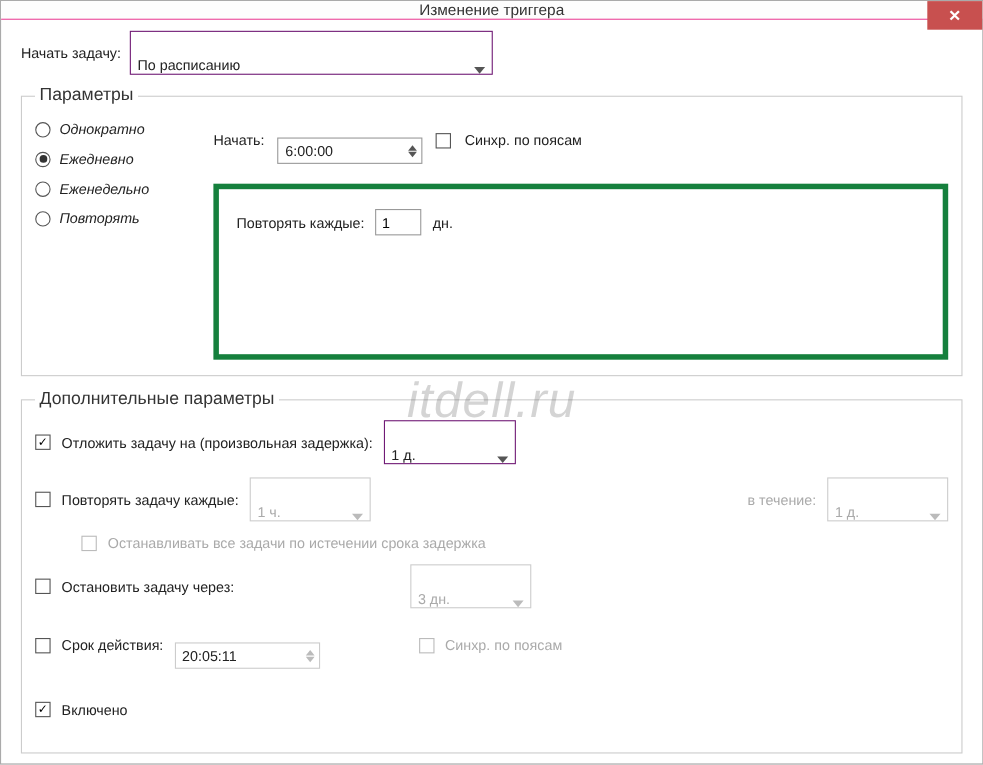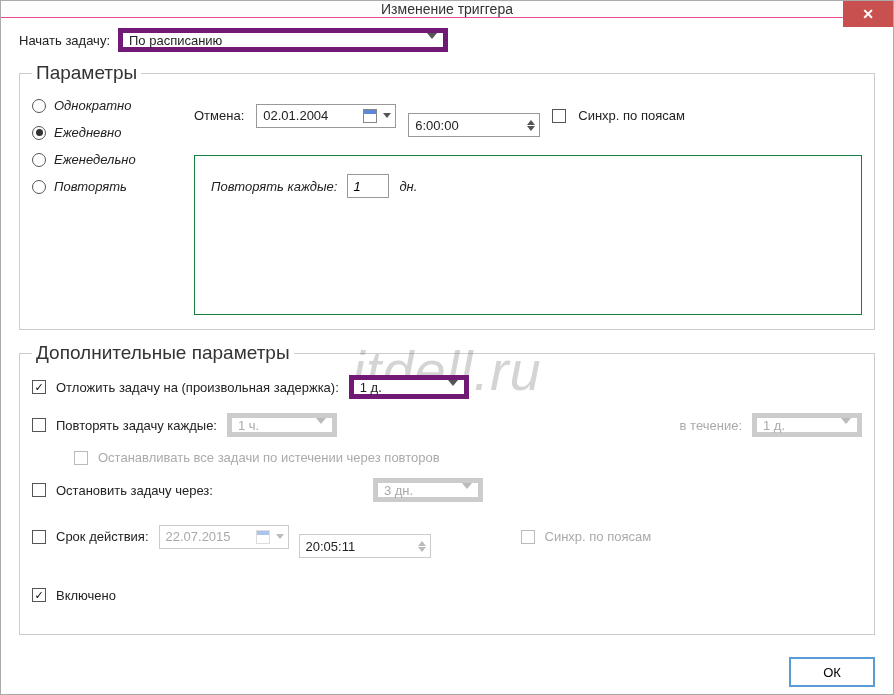--- a/index.html
+++ b/index.html
@@ -51,43 +51,43 @@
     flex: 1;
     padding: 10px 18px 14px 18px;
     display: flex;
     flex-direction: column;
     position: relative;
   }
   .row { display: flex; align-items: center; }
   .begin-row { margin-bottom: 10px; }
   .begin-label { margin-right: 8px; }
   .combo {
-    border: 5px solid #701a75;
-    height: 24px;
-    display: flex;
-    align-items: flex-start;
+    border: 1px solid #701a75;
+    height: 40px;
+    display: flex;
+    align-items: flex-end;
     padding: 0 6px;
     background: #fff;
     position: relative;
     min-width: 0;
   }
   .combo.wide { width: 330px; }
   .combo .arrow {
     margin-left: auto;
     width: 0; height: 0;
     border-left: 5px solid transparent;
     border-right: 5px solid transparent;
     border-top: 6px solid #555;
   }
   fieldset {
     border: 1px solid #ccc;
     padding: 10px 12px 14px 12px;
     margin: 0 0 12px 0;
   }
-  legend { padding: 0 4px; color: #333; font-size: 19px; }
+  legend { padding: 0 4px; color: #333; font-size: 16px; }
   .params-body { display: flex; gap: 22px; }
   .radio-col { width: 140px; display: flex; flex-direction: column; gap: 12px; padding-top: 4px; font-style: italic; }
   .radio-item { display: flex; align-items: center; gap: 8px; cursor: pointer; }
   .radio {
     width: 14px; height: 14px; border: 1px solid #555; border-radius: 50%;
     display: flex; align-items: center; justify-content: center;
     background: #fff;
   }
   .radio.checked::after {
     content: ""; width: 7px; height: 7px; border-radius: 50%; background: #333;
@@ -127,26 +127,25 @@
   .time-input .spin .down { border-top: 5px solid #555; }
   .checkbox {
     width: 14px; height: 14px; border: 1px solid #555; background: #fff;
     display: inline-flex; align-items: center; justify-content: center;
     font-size: 11px; line-height: 1; color: #000;
   }
   .checkbox.checked::after { content: "✓"; }
   .checkbox.disabled { border-color: #bbb; color: #bbb; }
   .label.disabled { color: #aaa; }
   .inner-box {
-    border: 1px solid #15803d;
+    border: 5px solid #15803d;
     min-height: 160px;
     padding: 18px 16px;
     display: flex;
     flex-direction:column;
-    font-style:italic;
   }
   .inner-row { display:flex; align-items:center; gap:10px; }
   .small-num {
     width: 42px; height: 24px; border:1px solid #999;
     text-align:left; padding:3px 5px; background:#fff;
     font: inherit;
   }
   .adv { font-size: 13px; }
   .adv .arow { display:flex; align-items:center; gap:10px; margin-bottom: 12px; min-height:26px; }
   .combo.mid { width: 120px; }
@@ -175,21 +174,21 @@
     background: #f3f3f3;
     display:flex; align-items:center; justify-content:center;
     cursor:pointer;
     font: inherit;
   }
   .btn.primary { border: 2px solid #5a9bd5; background:#fff;}
   .watermark {
     position:absolute;
     left:50%; top: 320px;
     transform: translateX(-50%);
-    font-size: 56px;
+    font-size: 45px;
     font-weight: 300;
     font-style: italic;
     color: rgba(100,100,100,0.28);
     pointer-events:none;
     letter-spacing: 1px;
     font-family: "Segoe UI", sans-serif;
     white-space: nowrap;
   }
 </style>
 </head>
@@ -231,28 +230,21 @@
             <span>Еженедельно</span>
           </div>
           <div class="radio-item">
             <span class="radio"></span>
             <span>Повторять</span>
           </div>
         </div>
 
         <div class="right-col">
           <div class="start-row">
-            <span>Отмена:</span>
-            <div class="date-input">
-              <span>02.01.2004</span>
-              <span class="date-right">
-                <span class="cal-icon"></span>
-                <span class="dd-arrow"></span>
-              </span>
-            </div>
+            <span>Начать:</span>
             <div class="time-input">
               <span>6:00:00</span>
               <span class="spin">
                 <div class="up"></div>
                   <div class="down"></div>
               </span>
             </div>
             <span class="checkbox"></span>
             <span>Синхр. по поясам</span>
           </div>
@@ -290,43 +282,36 @@
         <span class="gap-flex"></span>
         <span class="label disabled">в течение:</span>
         <div class="combo small disabled">
           <span>1 д.</span>
           <span class="arrow"></span>
         </div>
       </div>
 
       <div class="indent-row">
         <span class="checkbox disabled"></span>
-        <span>Останавливать все задачи по истечении через повторов</span>
+        <span>Останавливать все задачи по истечении срока задержка</span>
       </div>
 
       <div class="arow">
         <span class="checkbox"></span>
         <span>Остановить задачу через:</span>
         <span style="width:140px"></span>
         <div class="combo small disabled">
           <span>3 дн.</span>
           <span class="arrow"></span>
         </div>
       </div>
 
       <div class="arow">
         <span class="checkbox"></span>
         <span>Срок действия:</span>
-        <div class="date-input disabled" style="width:130px">
-          <span>22.07.2015</span>
-          <span class="date-right">
-            <span class="cal-icon"></span>
-            <span class="dd-arrow"></span>
-          </span>
-        </div>
         <div class="time-input disabled">
           <span>20:05:11</span>
           <span class="spin">
             <div class="up"></div>
               <div class="down"></div>
           </span>
         </div>
         <span style="width:70px"></span>
         <span class="checkbox disabled"></span>
         <span class="label disabled">Синхр. по поясам</span>

